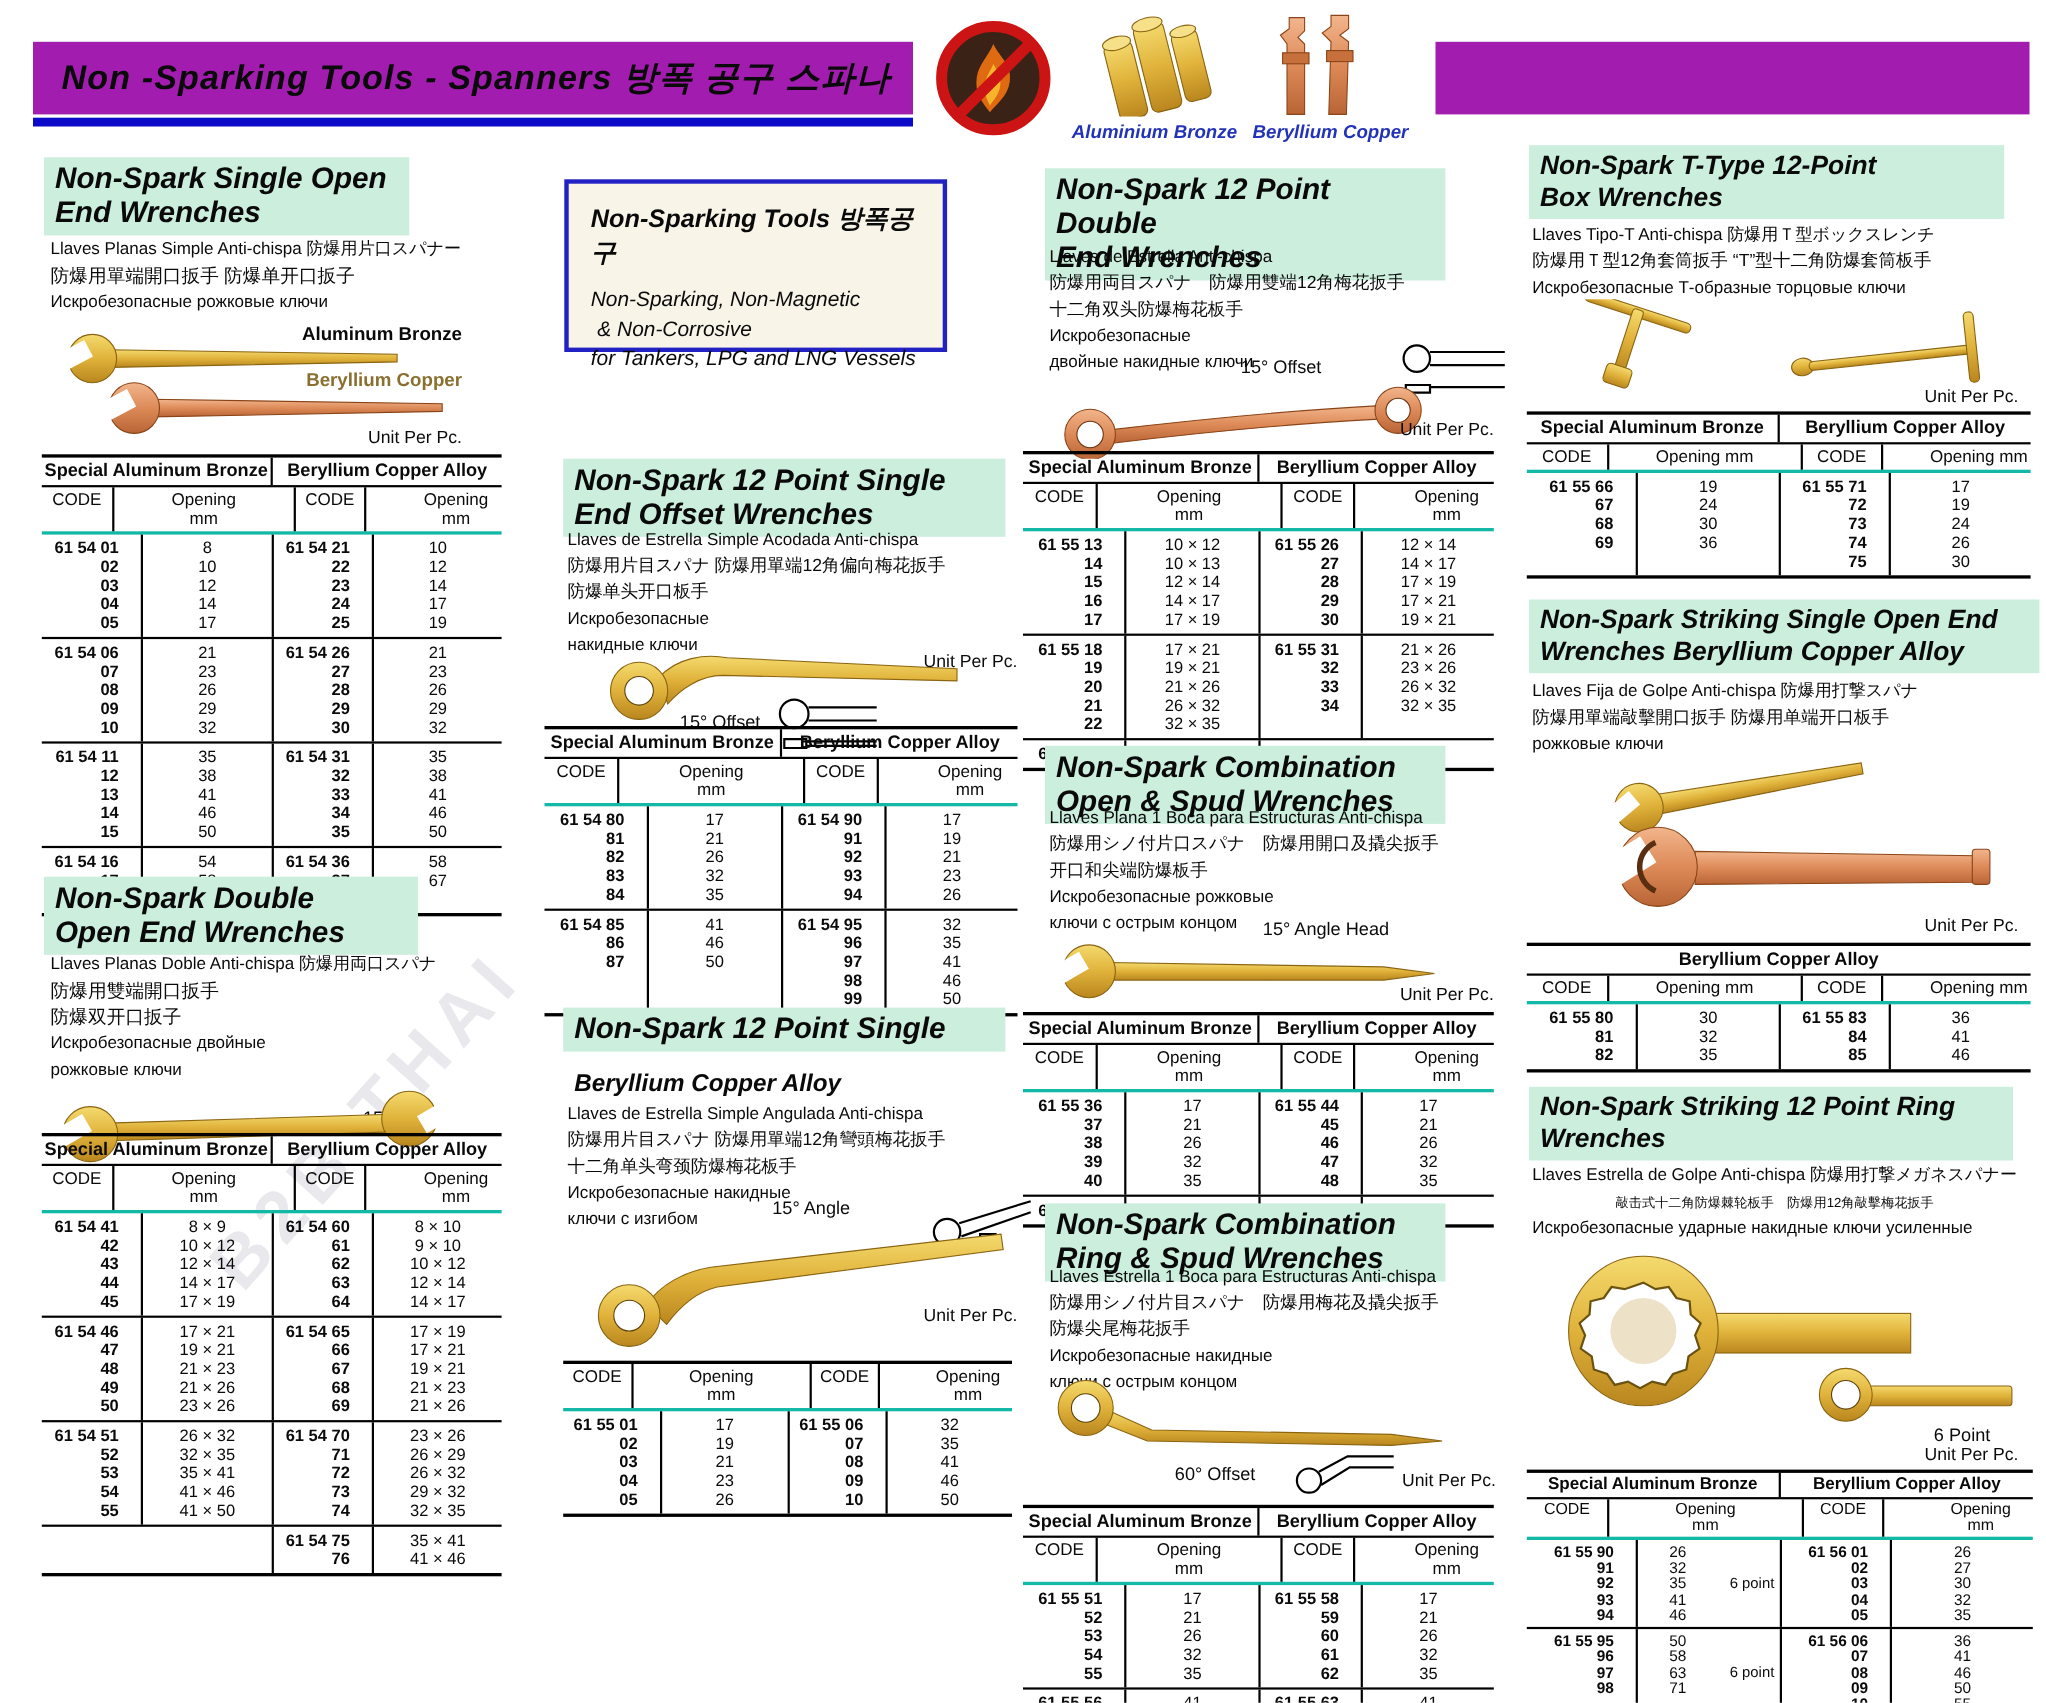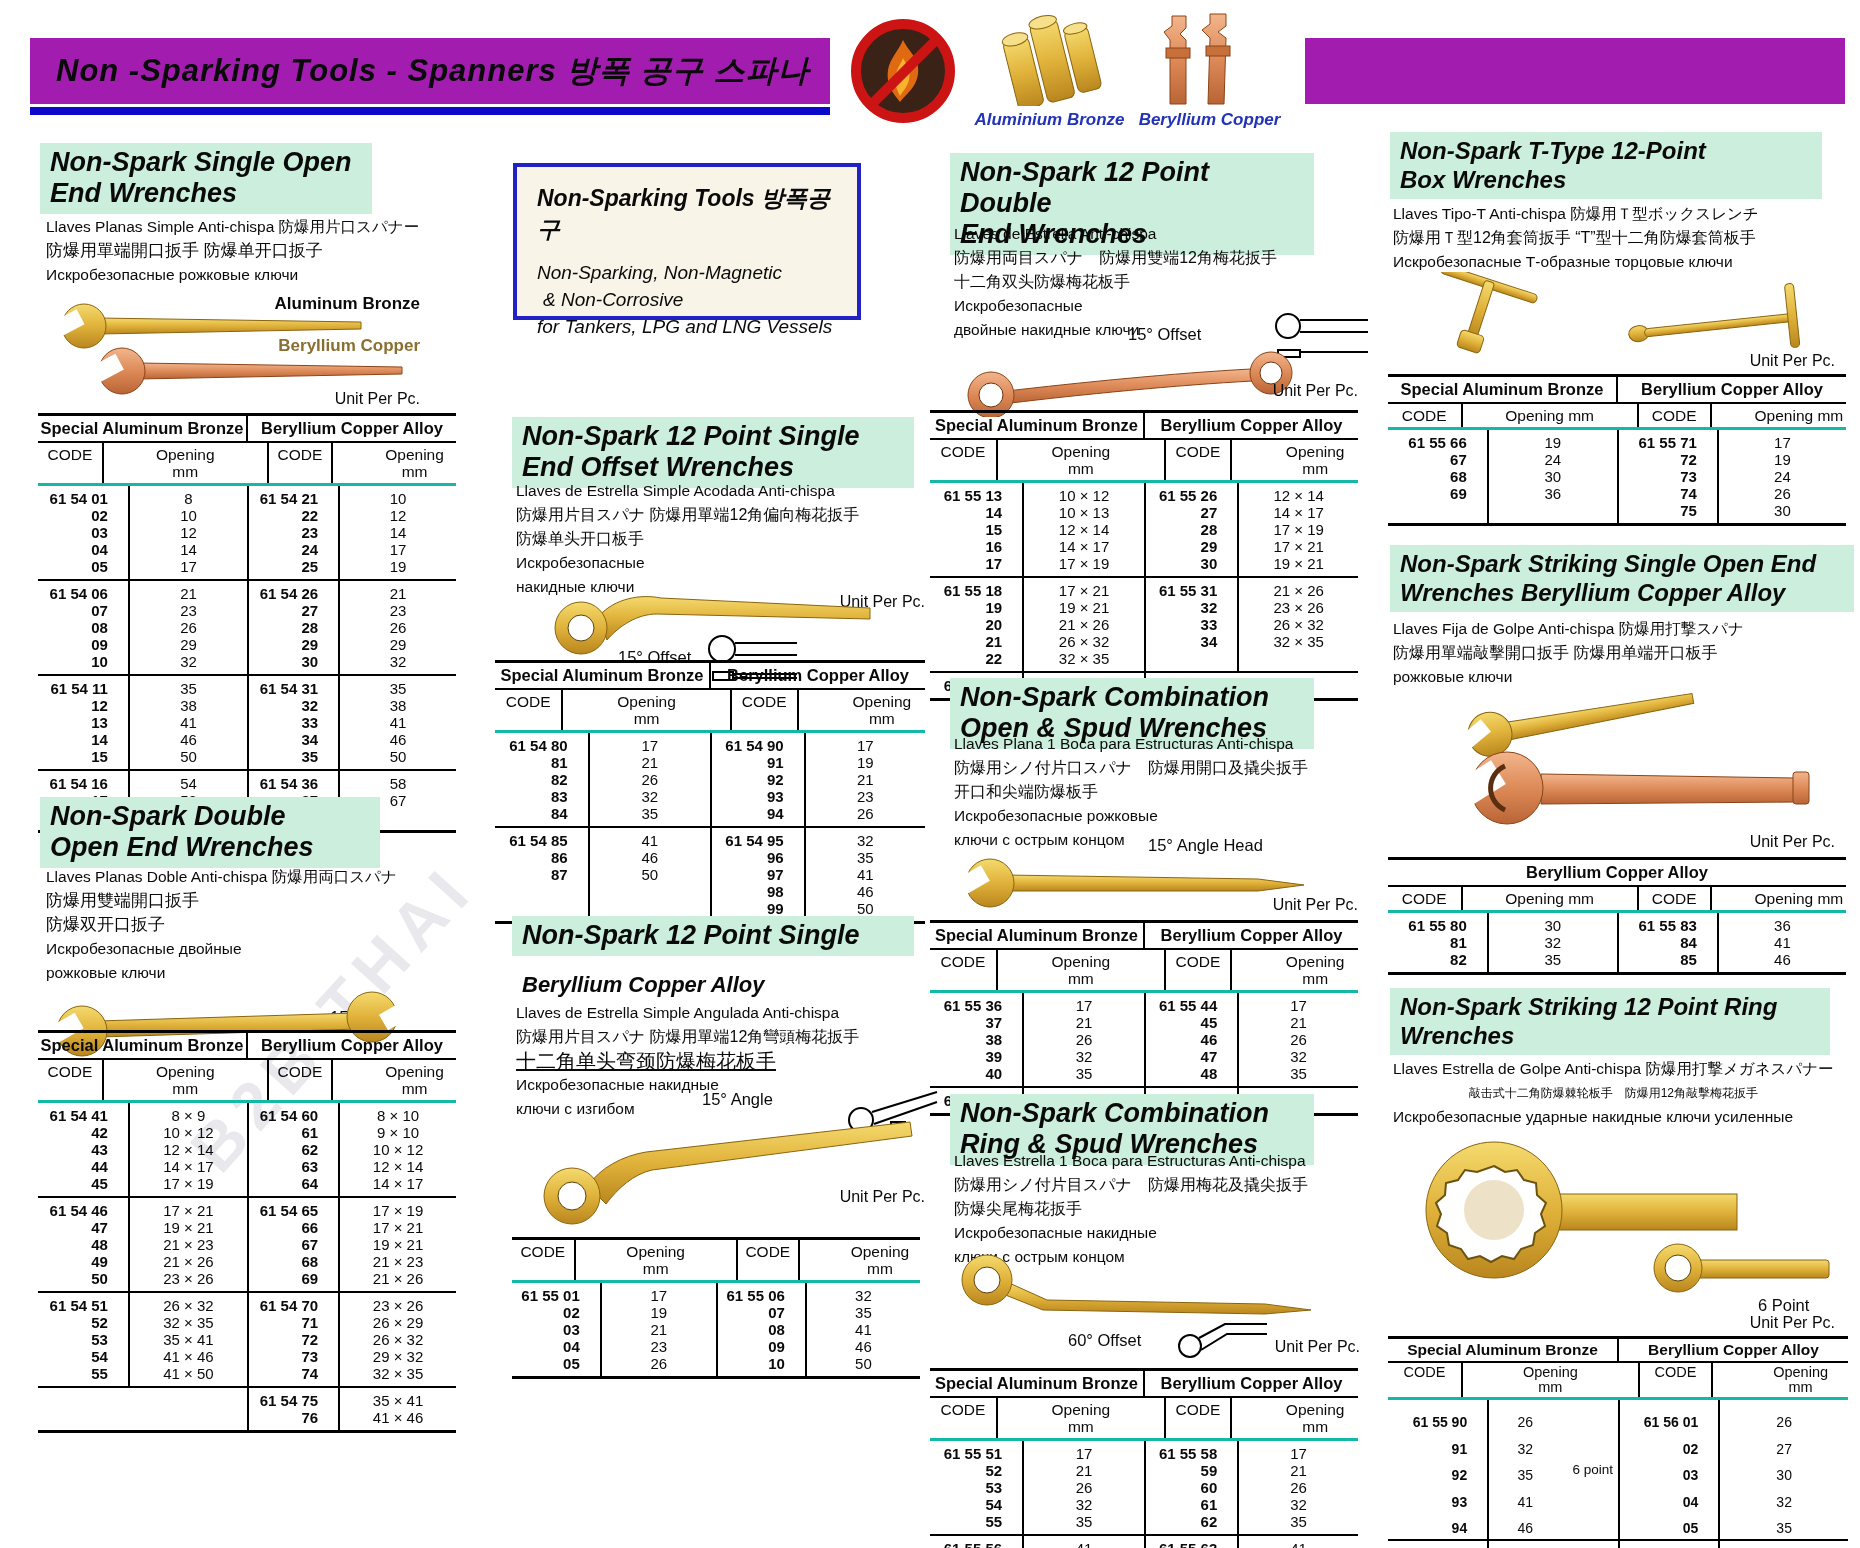--- a/index.html
+++ b/index.html
@@ -54,21 +54,21 @@
   .t-half { width:50%; display:flex; }
   .t-half + .t-half { border-left:2px solid #000; }
   .t-code-col { width:44%; border-right:2px solid #000; text-align:right; padding:4px 0; font-weight:bold; }
   .t-code-col div { padding-right:20px; line-height:17px; white-space:nowrap; }
   .t-open-col { width:56%; text-align:center; padding:4px 0; position:relative; }
   .t-open-col div { line-height:17px; white-space:nowrap; }
   .t-emptyhalf .t-code-col { border-right:none; }
   .t-note { position:absolute; right:5px; top:50%; transform:translateY(-50%); font-size:13.5px; }
   .t-open-col.with-note div { text-align:left; padding-left:22%; }
   .tbl.compact { font-size:14px; }
-  .tbl.compact .t-code-col div, .tbl.compact .t-open-col div { line-height:14.5px;margin-top:12px; }
+  .tbl.compact .t-code-col div, .tbl.compact .t-open-col div { line-height:14.5px; }
   .tbl.compact .t-code-col, .tbl.compact .t-open-col { padding:3px 0; }
   .tbl.compact .t-mat-cell { font-size:15.5px; padding:2px 0; }
   .tbl.compact .t-colcell { font-size:14.5px; padding:2px 0; line-height:15px; }
 
   .watermark {
     font-size:66px; font-weight:bold; letter-spacing:10px;
     color:rgba(110,110,140,0.16); transform:rotate(-48deg); white-space:nowrap;
   }
   svg { display:block; }
 </style>
@@ -563,21 +563,21 @@
     </div>
   </div>
 
 <div class="abs green-h" style="left:512px; top:916px; width:402px;">
   <div>Non-Spark 12 Point Single</div>
 </div>
 <div class="abs subtitle-alloy" style="left:522px; top:972px;">Beryllium Copper Alloy</div>
 <div class="abs sub" style="left:516px; top:1002px;">
   <div>Llaves de Estrella Simple Angulada Anti-chispa</div>
   <div style="font-size:16px;">防爆用片目スパナ 防爆用單端12角彎頭梅花扳手</div>
-  <div style="font-size:20px;text-decoration:underline;">十二角单头弯颈防爆梅花板手</div>
+  <div style="font-size:16px;">十二角单头弯颈防爆梅花板手</div>
   <div>Искробезопасные накидные</div>
   <div>ключи с изгибом</div>
 </div>
 <div class="abs anglelabel" style="left:702px; top:1090px;">15°  Angle</div>
 <div class="abs" style="left:845px; top:1080px;">
   <svg width="95" height="58" viewBox="0 0 95 58">
     <circle cx="16" cy="40" r="12" fill="none" stroke="#000" stroke-width="2"></circle>
     <path d="M27 32 L92 12 M29 44 L92 22" stroke="#000" stroke-width="2" fill="none"></path>
     <path d="M4 52 h18 M46 42 h14 v6 h-14 z" stroke="#000" stroke-width="2" fill="none"></path>
   </svg>

